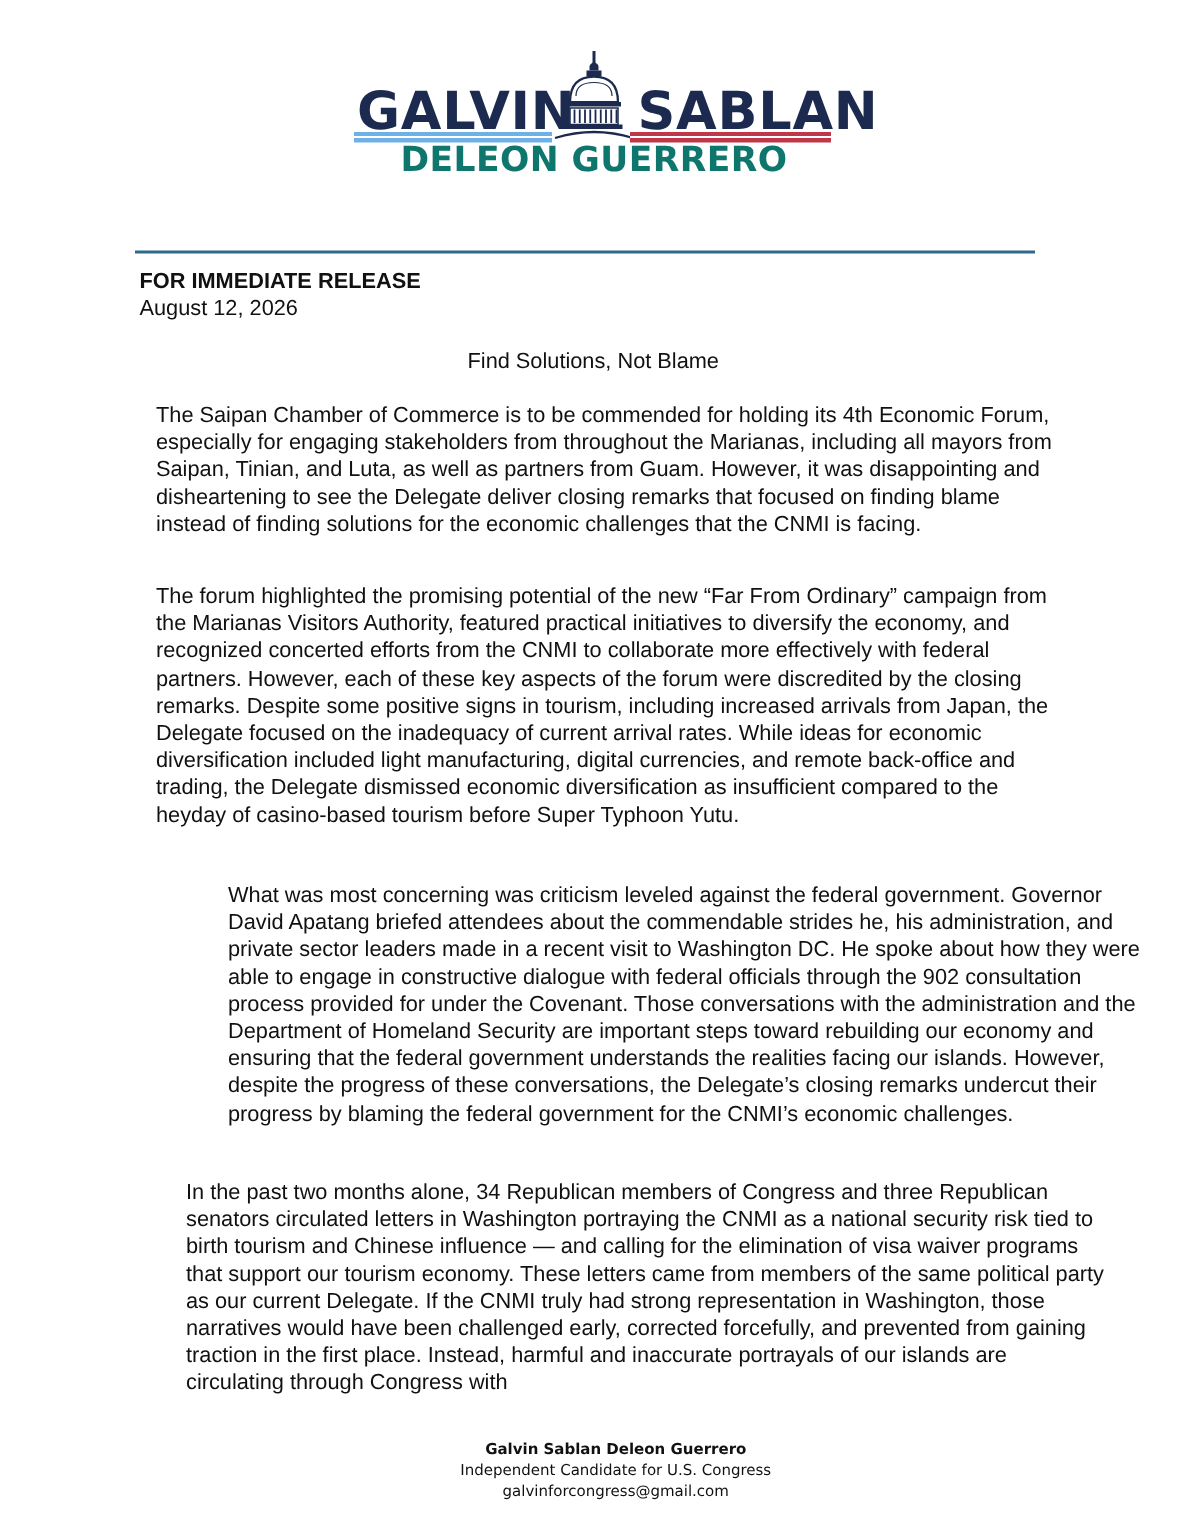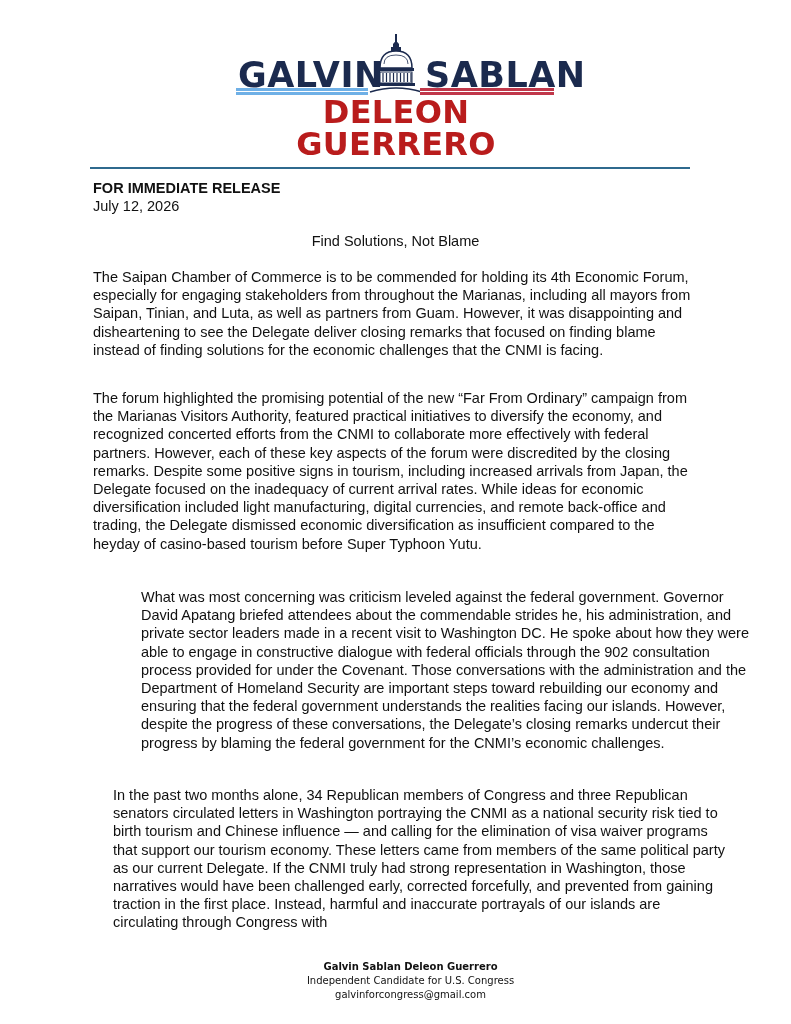--- a/index.html
+++ b/index.html
@@ -4,28 +4,28 @@
   <style>
     html, body { margin:0; padding:0; background:#ffffff; }
     body { width:791px; height:1024px; position:relative; overflow:hidden; font-family:"Liberation Sans", sans-serif; color:#111; }
     .logo { position:absolute; left:0; top:0; width:791px; height:160px; }
     .logo-row1 { position:absolute; top:58px; font-family:"DejaVu Sans", sans-serif; font-weight:bold; font-size:35px; color:#1b2a4e; letter-spacing:0.5px; line-height:1; }
     .logo-left { left:238px; }
     .logo-right { left:425px; }
     .stripe { position:absolute; height:7px; top:88px; }
     .stripe-blue { left:236px; width:132px; background:linear-gradient(#6fb0e6 0 3px, #fff 3px 4px, #6fb0e6 4px 7px); }
     .stripe-red { left:420px; width:134px; background:linear-gradient(#c0374a 0 3px, #fff 3px 4px, #c0374a 4px 7px); }
-    .logo-row2 { position:absolute; left:236px; top:96px; width:320px; text-align:center; font-family:"DejaVu Sans", sans-serif; font-weight:bold; font-size:32px; color:#b91c1c; letter-spacing:0.3px; line-height:1; }
+    .logo-row2 { position:absolute; left:236px; top:96px; width:320px; text-align:center; font-family:"DejaVu Sans", sans-serif; font-weight:bold; font-size:23px; color:#0f766e; letter-spacing:0.3px; line-height:1; }
     .tagline { position:absolute; left:236px; width:320px; top:133px; text-align:center; font-family:"DejaVu Serif", serif; font-size:15px; color:#1b2a4e; letter-spacing:0.5px; }
     .dome { position:absolute; left:368px; top:34px; width:56px; height:62px; }
     .rule { position:absolute; left:90px; top:167px; width:600px; height:2px; background:#2f6a8e; }
     .release { position:absolute; left:93px; top:180px; font-weight:bold; font-size:14.5px; }
     .date { position:absolute; left:93px; top:198px; font-size:14.5px; }
     .title { position:absolute; left:0; width:791px; top:233px; text-align:center; font-weight:normal; font-size:14.5px; }
-    .para { position:absolute; left:93px; width:612px; font-size:14.5px; line-height:18.2px; margin:0; }
+    .para { position:absolute; left:104px; width:612px; font-size:14.5px; line-height:18.2px; margin:0; }
     .p1 { top:268px; }
     .p2 { top:389px; }
     .p3 { top:588px;margin-left:48px; }
     .p4 { top:786px;margin-left:20px; }
     .footer { position:absolute; left:15px; width:791px; top:944px; text-align:center; font-family:"DejaVu Sans", sans-serif; font-size:10px; line-height:14px;margin-top:16px; }
     .footer .fname { font-weight:bold; }
     .footer .ftitle { }
   </style>
 </head>
 <body>
@@ -56,21 +56,21 @@
   </svg>
   <div class="logo-row1 logo-right">SABLAN</div>
   <div class="stripe stripe-blue"></div>
   <div class="stripe stripe-red"></div>
   <div class="logo-row2">DELEON GUERRERO</div>
 </div>
 
 <div class="rule"></div>
 
 <div class="release">FOR IMMEDIATE RELEASE</div>
-<div class="date">July 12, 2026</div>
+<div class="date">August 12, 2026</div>
 
 <div class="title">Find Solutions, Not Blame</div>
 
 <p class="para p1">The Saipan Chamber of Commerce is to be commended for holding its 4th Economic Forum, especially for engaging stakeholders from throughout the Marianas, including all mayors from Saipan, Tinian, and Luta, as well as partners from Guam. However, it was disappointing and disheartening to see the Delegate deliver closing remarks that focused on finding blame instead of finding solutions for the economic challenges that the CNMI is facing.</p>
 <p class="para p2">The forum highlighted the promising potential of the new “Far From Ordinary” campaign from the Marianas Visitors Authority, featured practical initiatives to diversify the economy, and recognized concerted efforts from the CNMI to collaborate more effectively with federal partners. However, each of these key aspects of the forum were discredited by the closing remarks. Despite some positive signs in tourism, including increased arrivals from Japan, the Delegate focused on the inadequacy of current arrival rates. While ideas for economic diversification included light manufacturing, digital currencies, and remote back-office and trading, the Delegate dismissed economic diversification as insufficient compared to the heyday of casino-based tourism before Super Typhoon Yutu.</p>
 <p class="para p3">What was most concerning was criticism leveled against the federal government. Governor David Apatang briefed attendees about the commendable strides he, his administration, and private sector leaders made in a recent visit to Washington DC. He spoke about how they were able to engage in constructive dialogue with federal officials through the 902 consultation process provided for under the Covenant. Those conversations with the administration and the Department of Homeland Security are important steps toward rebuilding our economy and ensuring that the federal government understands the realities facing our islands. However, despite the progress of these conversations, the Delegate’s closing remarks undercut their progress by blaming the federal government for the CNMI’s economic challenges.</p>
 <p class="para p4">In the past two months alone, 34 Republican members of Congress and three Republican senators circulated letters in Washington portraying the CNMI as a national security risk tied to birth tourism and Chinese influence — and calling for the elimination of visa waiver programs that support our tourism economy. These letters came from members of the same political party as our current Delegate. If the CNMI truly had strong representation in Washington, those narratives would have been challenged early, corrected forcefully, and prevented from gaining traction in the first place. Instead, harmful and inaccurate portrayals of our islands are circulating through Congress with</p>
 
 <div class="footer">
   <div class="fname">Galvin Sablan Deleon Guerrero</div>

